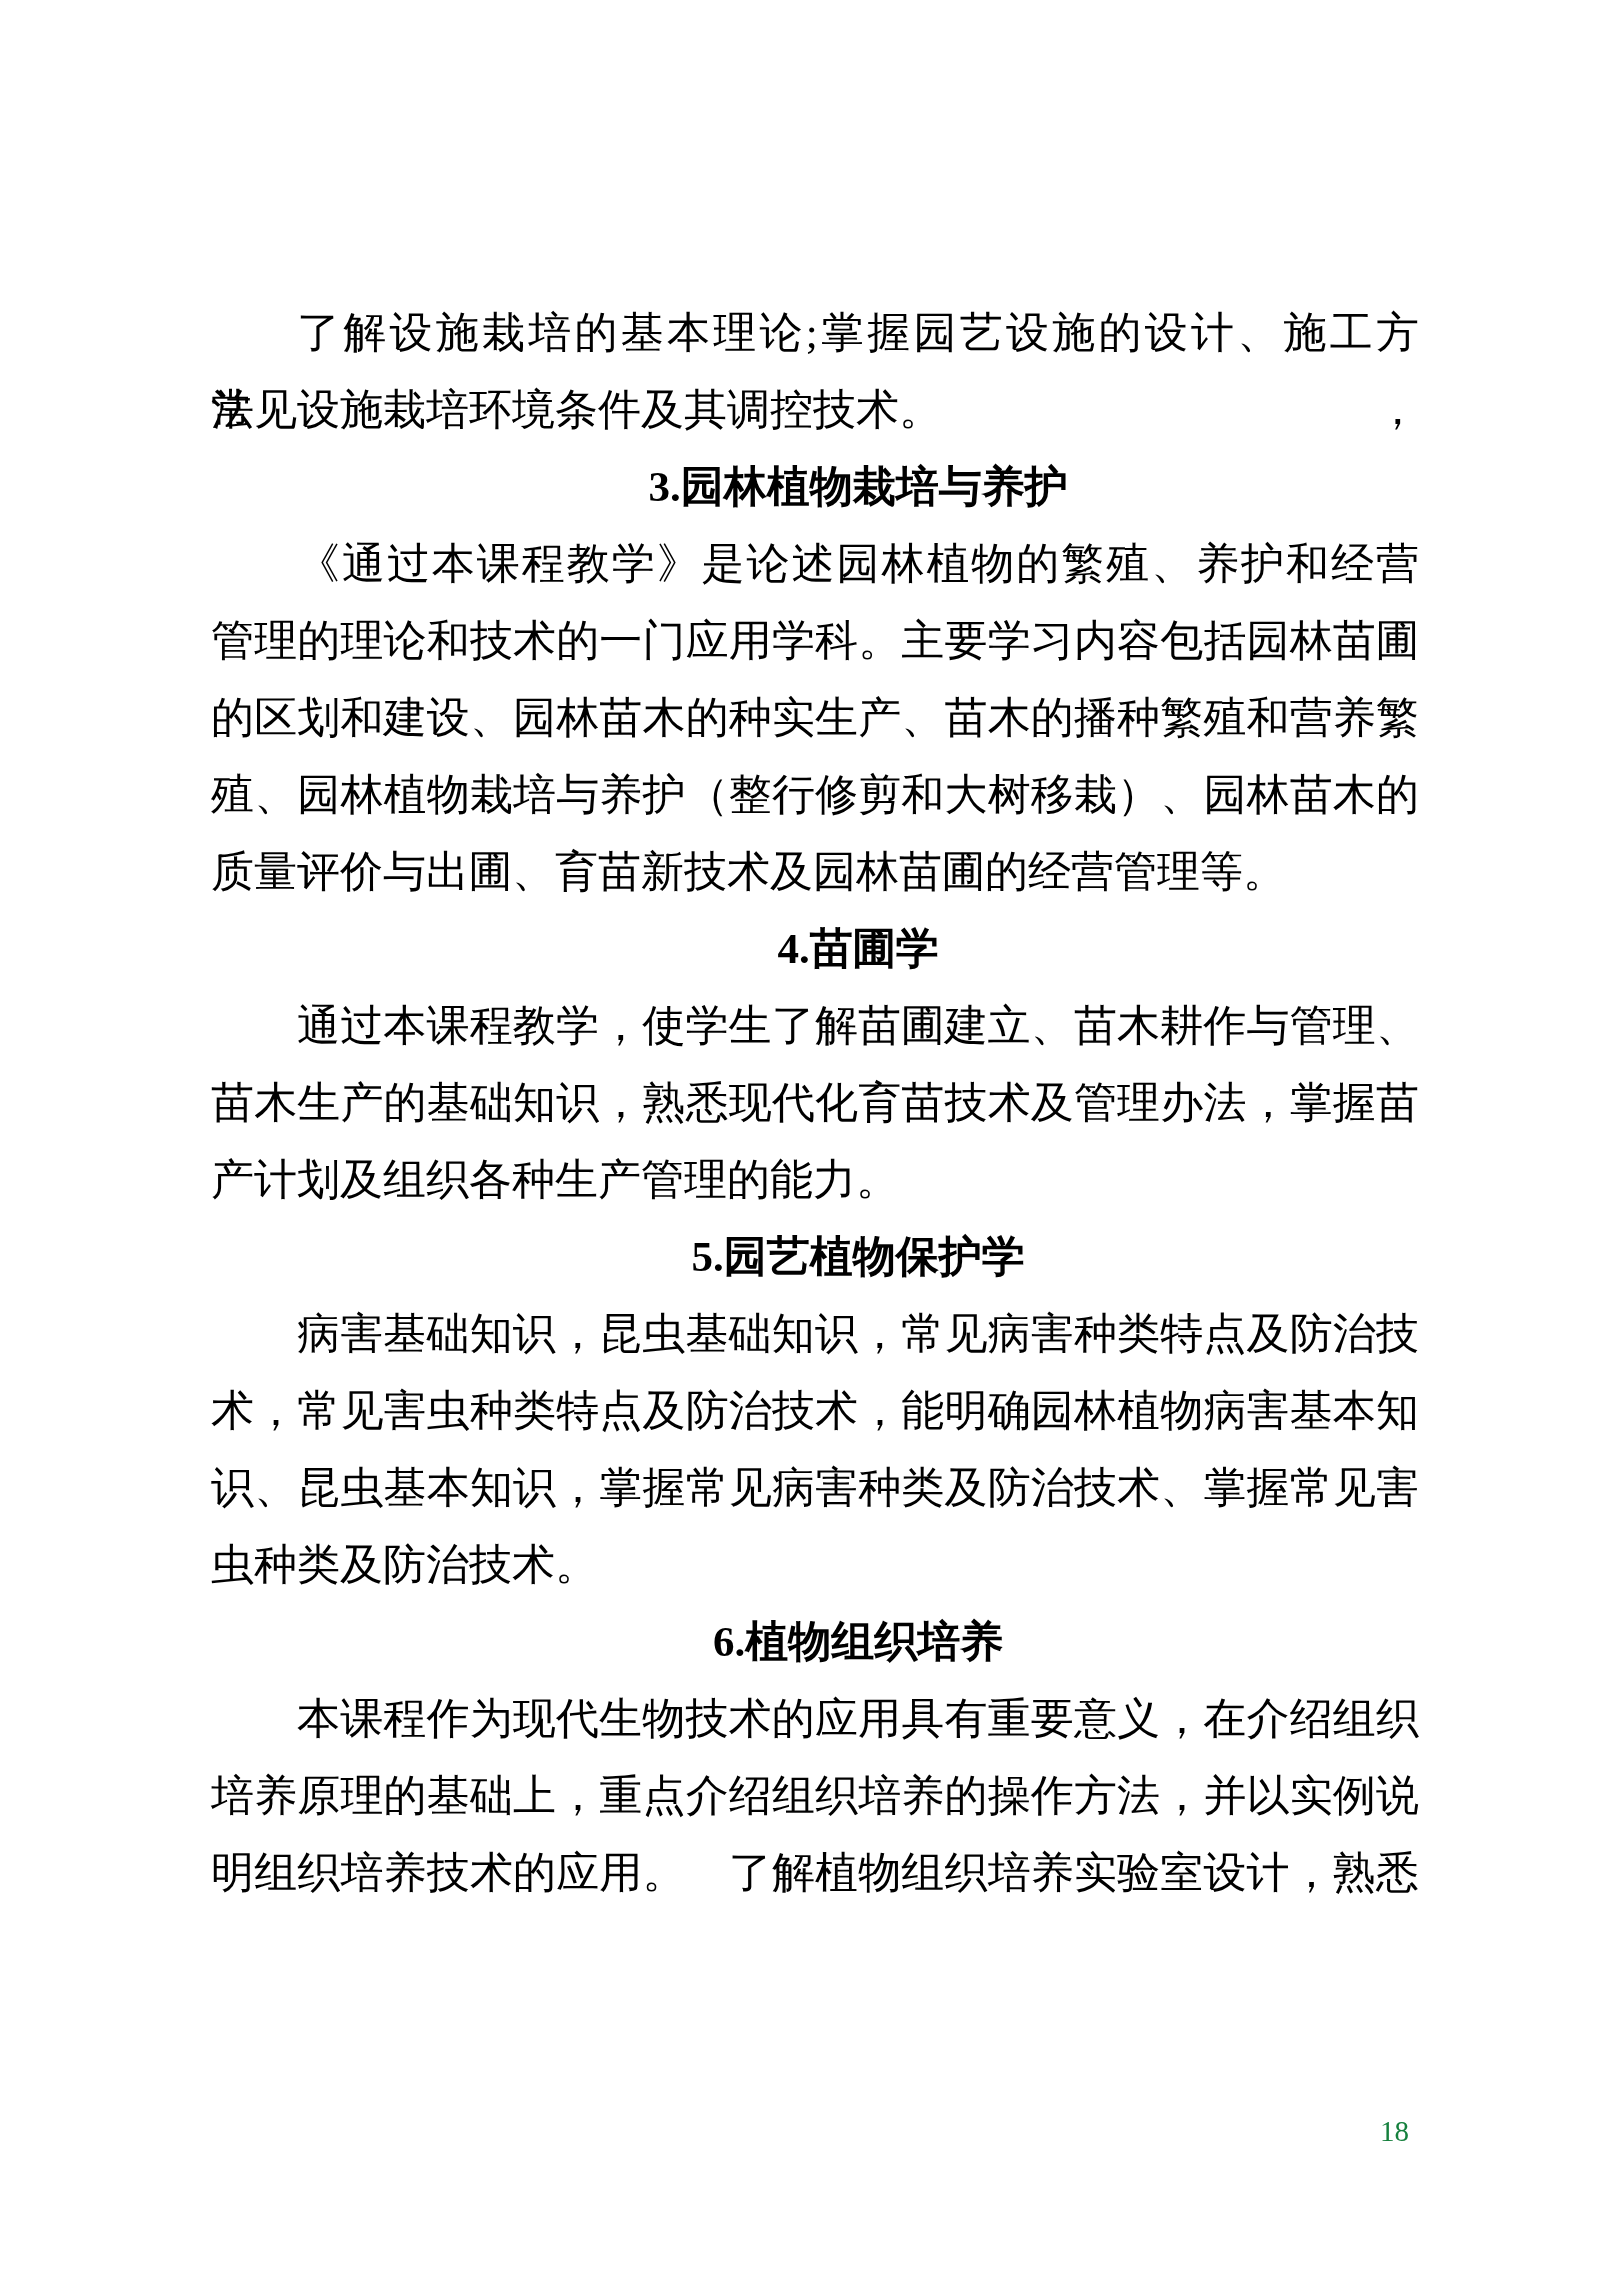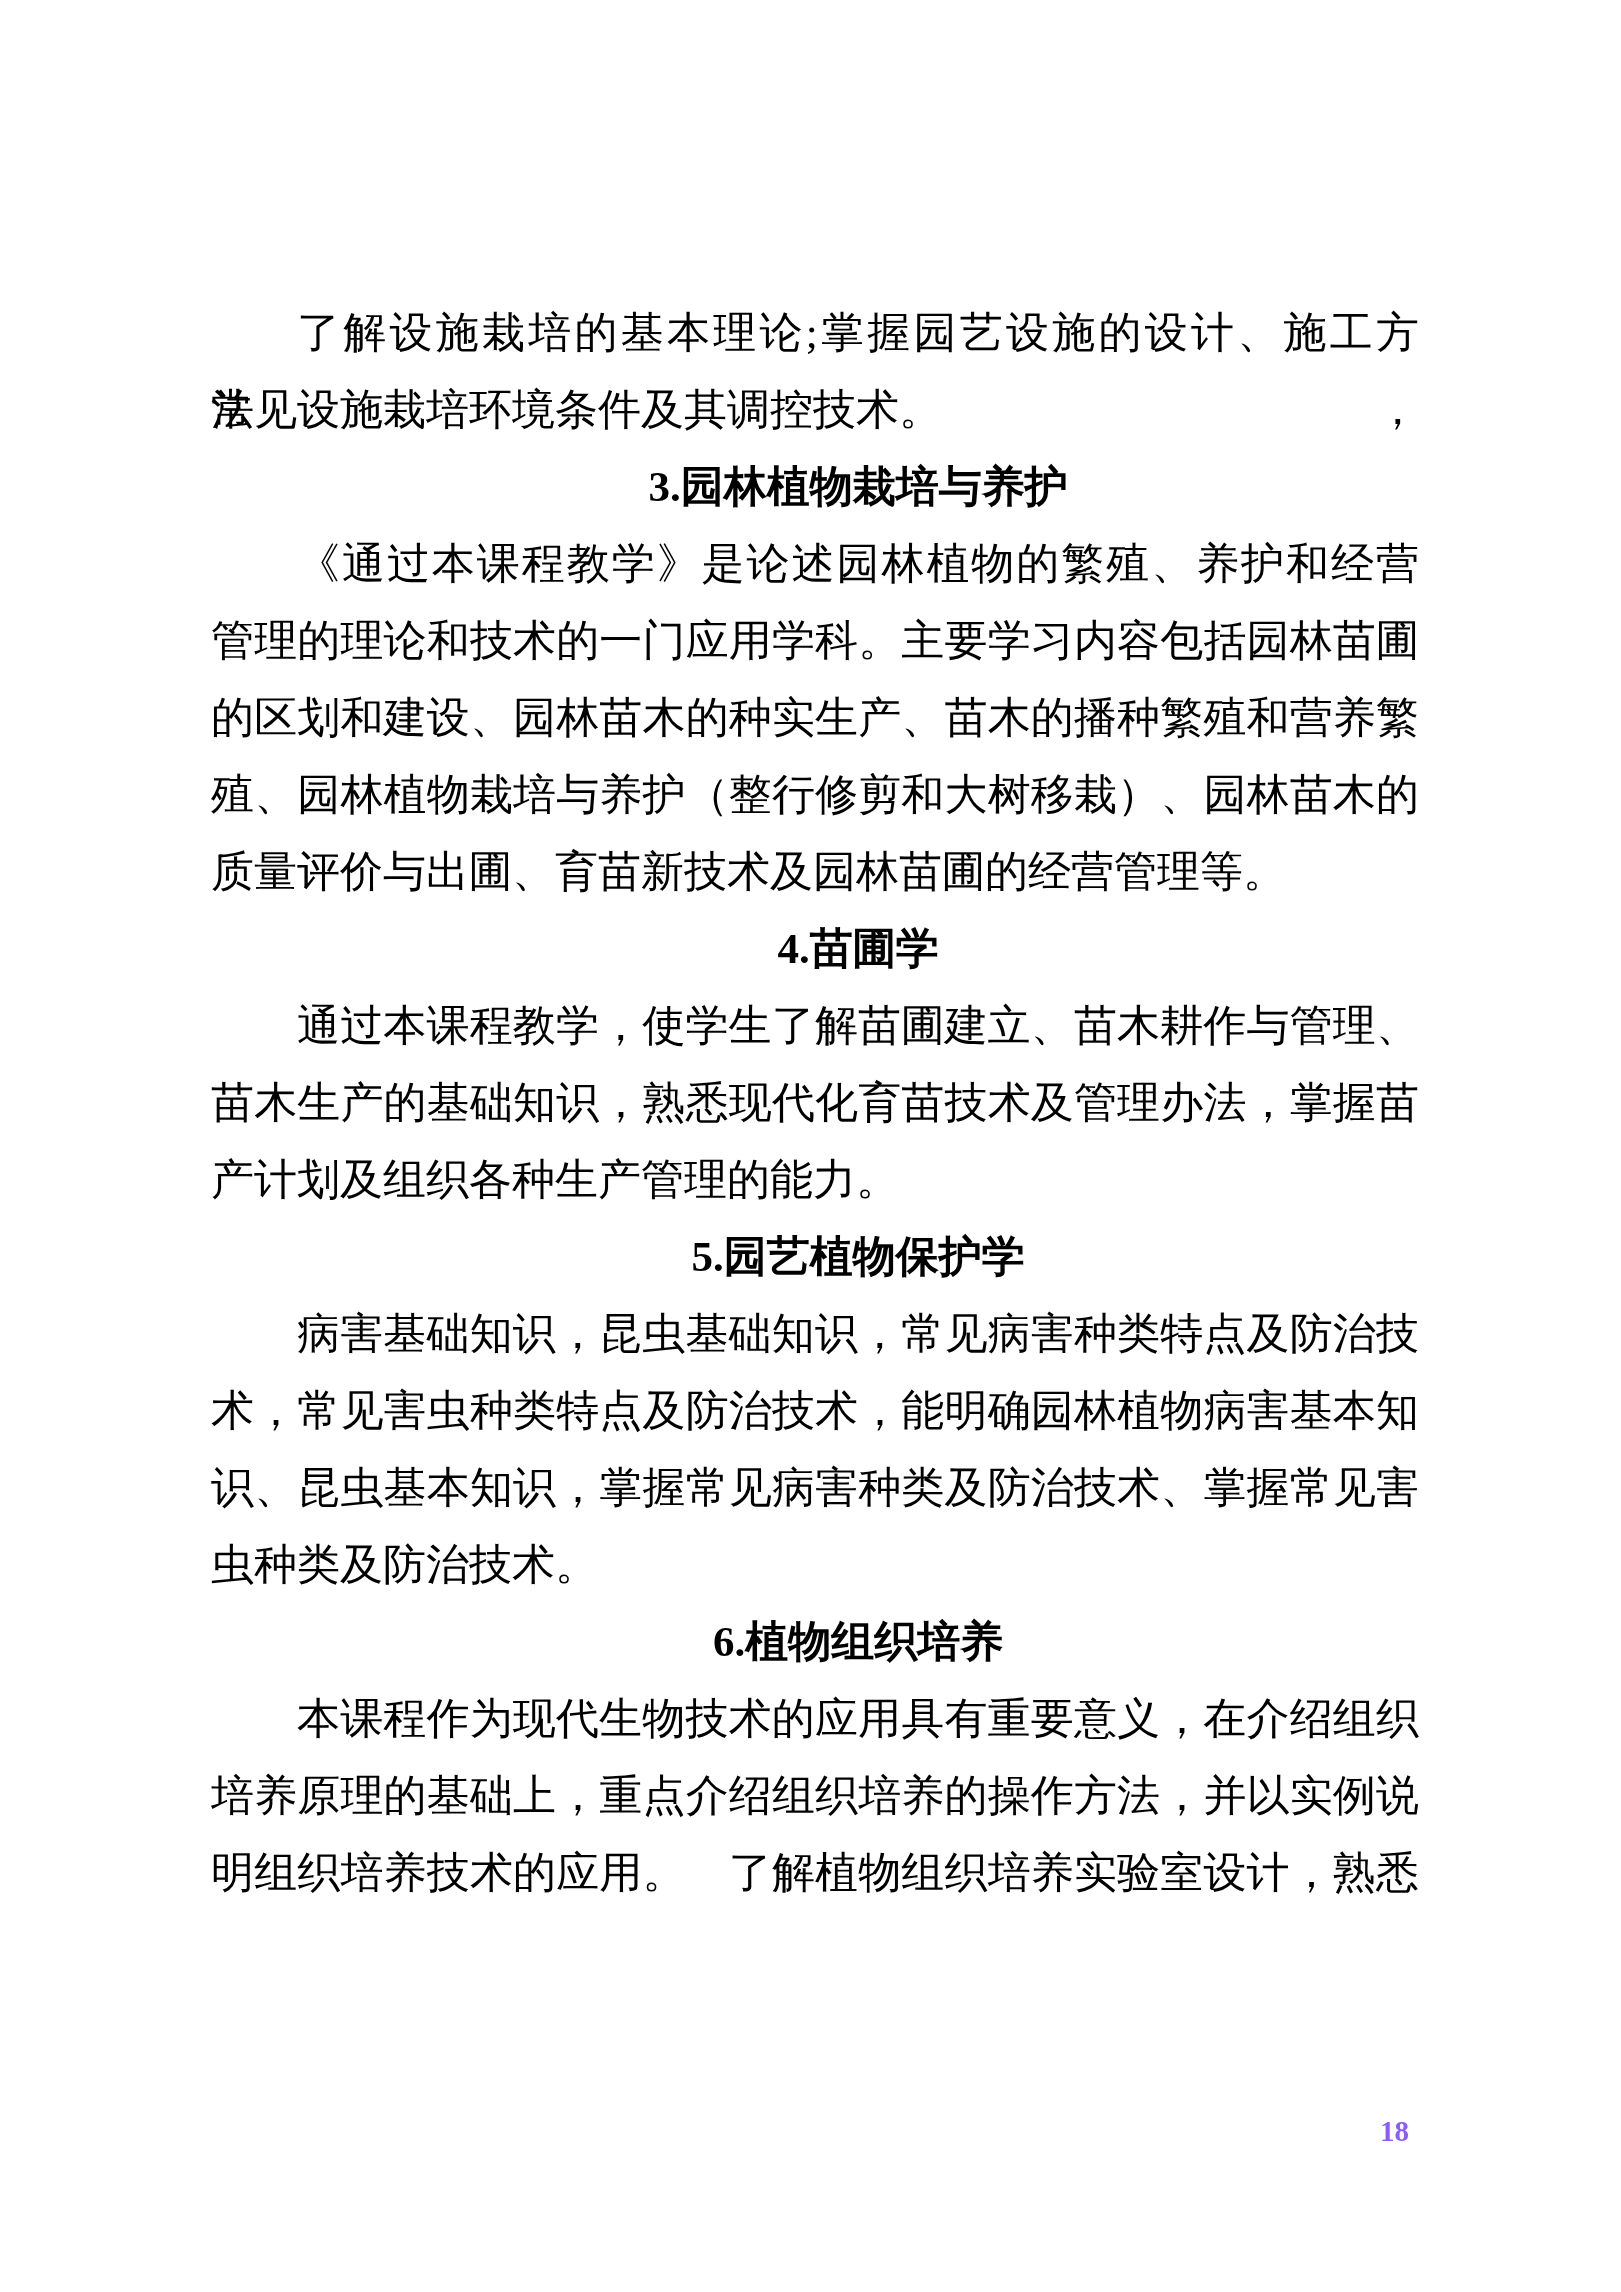--- a/index.html
+++ b/index.html
@@ -39,23 +39,22 @@
   .line.heading {
     font-weight: bold;
     text-align: center;
   }
   .page-number {
     position: absolute;
     left: 1380px;
     top: 2112px;
     font-size: 29px;
     line-height: 39px;
-    color: #8b5cf6;
+    color: #15803d;
     font-family: "Liberation Serif", "DejaVu Serif", serif;
-    font-weight: bold;
   }
 </style>
 </head>
 <body>
 
 <div class="page">
   <div class="content" id="content">
       <div class="line indent fill">了解设施栽培的基本理论;掌握园艺设施的设计、施工方法，</div>
       <div class="line">常见设施栽培环境条件及其调控技术。</div>
       <div class="line heading indent">3.园林植物栽培与养护</div>

